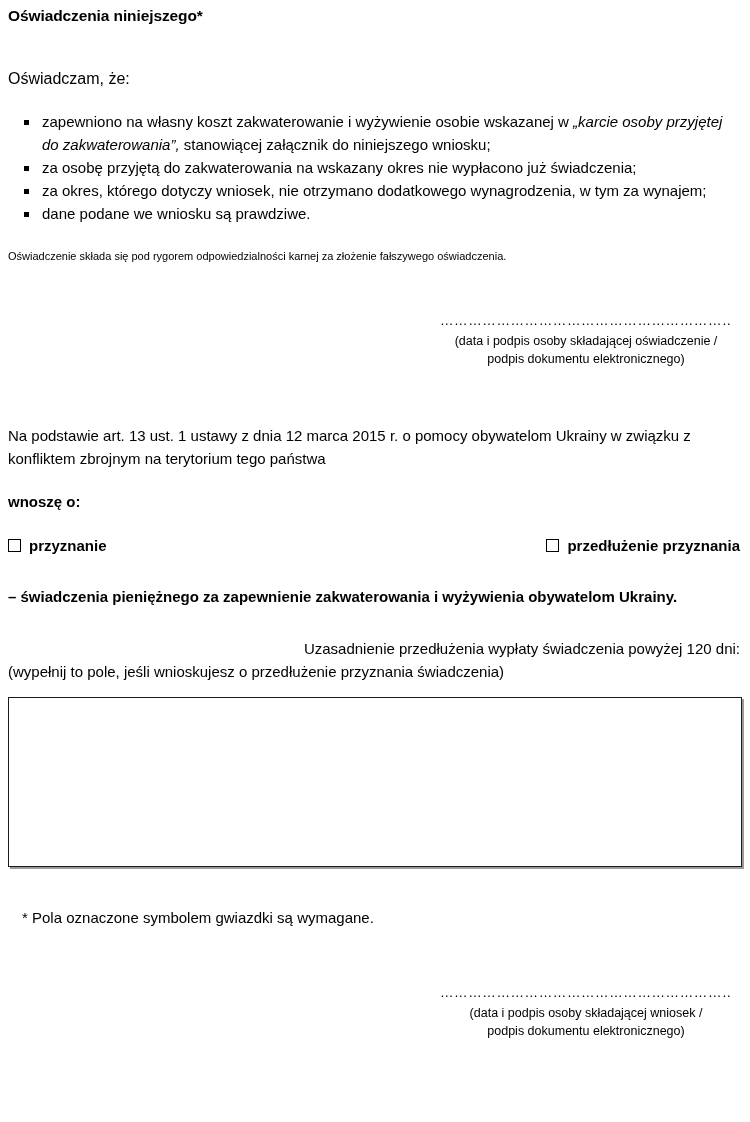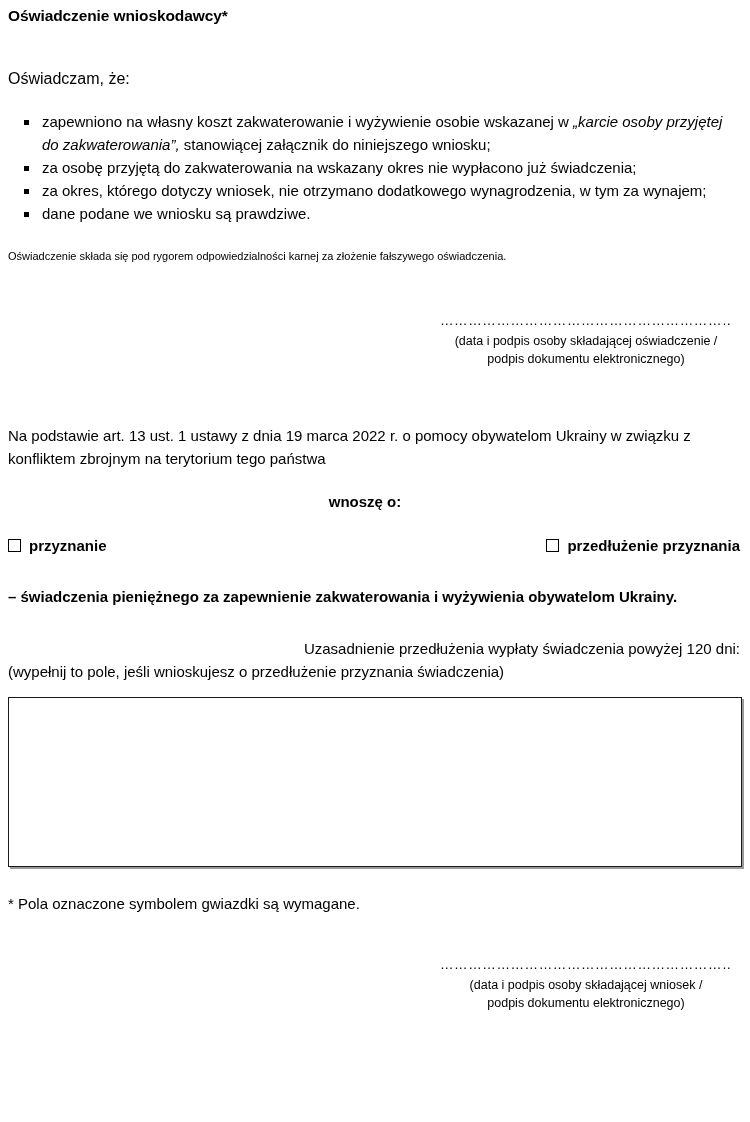--- a/index.html
+++ b/index.html
@@ -101,21 +101,20 @@
   .legal-basis {
     font-size: 15px;
     line-height: 1.52;
     margin: 0;
     padding-top: 57px;
     max-width: 735px;
   }
   .request-heading {
     font-size: 15px;
     font-weight: bold;
-    text-align: center;
     margin: 0;
     padding-top: 22px;
     padding-right: 18px;
   }
 
   
   .options-row {
     padding-top: 27px;
     display: flex;
     align-items: center;
@@ -177,30 +176,30 @@
     font-size: 15px;
     line-height: 1.5;
     color: #000;
     padding: 6px 8px;
     display: block;
   }
 
   .footnote {
     font-size: 15px;
     line-height: 1.4;
-    margin: 0;
+    margin: 14px;
     padding-top: 26px;
   }
 </style>
 </head>
 <body>
 
 <div class="page">
 
-  <h1 class="doc-title">Oświadczenie wnioskodawcy*</h1>
+  <h1 class="doc-title">Oświadczenia niniejszego*</h1>
 
   <p class="intro-line">Oświadczam, że:</p>
 
   <ul class="claims-list">
     <li>
       <span class="bullet-marker"></span>
       <span>zapewniono na własny koszt zakwaterowanie i wyżywienie osobie wskazanej w </span><span class="it">„karcie osoby przyjętej do zakwaterowania”,</span><span> stanowiącej załącznik do niniejszego wniosku;</span>
     </li>
     <li>
       <span class="bullet-marker"></span>
@@ -219,21 +218,21 @@
   <p class="penalty-note">Oświadczenie składa się pod rygorem odpowiedzialności karnej za złożenie fałszywego oświadczenia.</p>
 
   <div class="signature-block sig-1">
     <div class="sig-dots">……………………………………………………………………..</div>
     <div class="sig-caption">
       <div>(data i podpis osoby składającej oświadczenie /</div>
       <div>podpis dokumentu elektronicznego)</div>
     </div>
   </div>
 
-  <p class="legal-basis">Na podstawie art. 13 ust. 1 ustawy z dnia 19 marca 2022 r. o pomocy obywatelom Ukrainy w związku z konfliktem zbrojnym na terytorium tego państwa</p>
+  <p class="legal-basis">Na podstawie art. 13 ust. 1 ustawy z dnia 12 marca 2015 r. o pomocy obywatelom Ukrainy w związku z konfliktem zbrojnym na terytorium tego państwa</p>
 
   <p class="request-heading">wnoszę o:</p>
 
   <div class="options-row">
     <label class="option">
       <span class="checkbox-glyph"></span>
       <span>przyznanie</span>
     </label>
     <label class="option">
       <span class="checkbox-glyph"></span>

